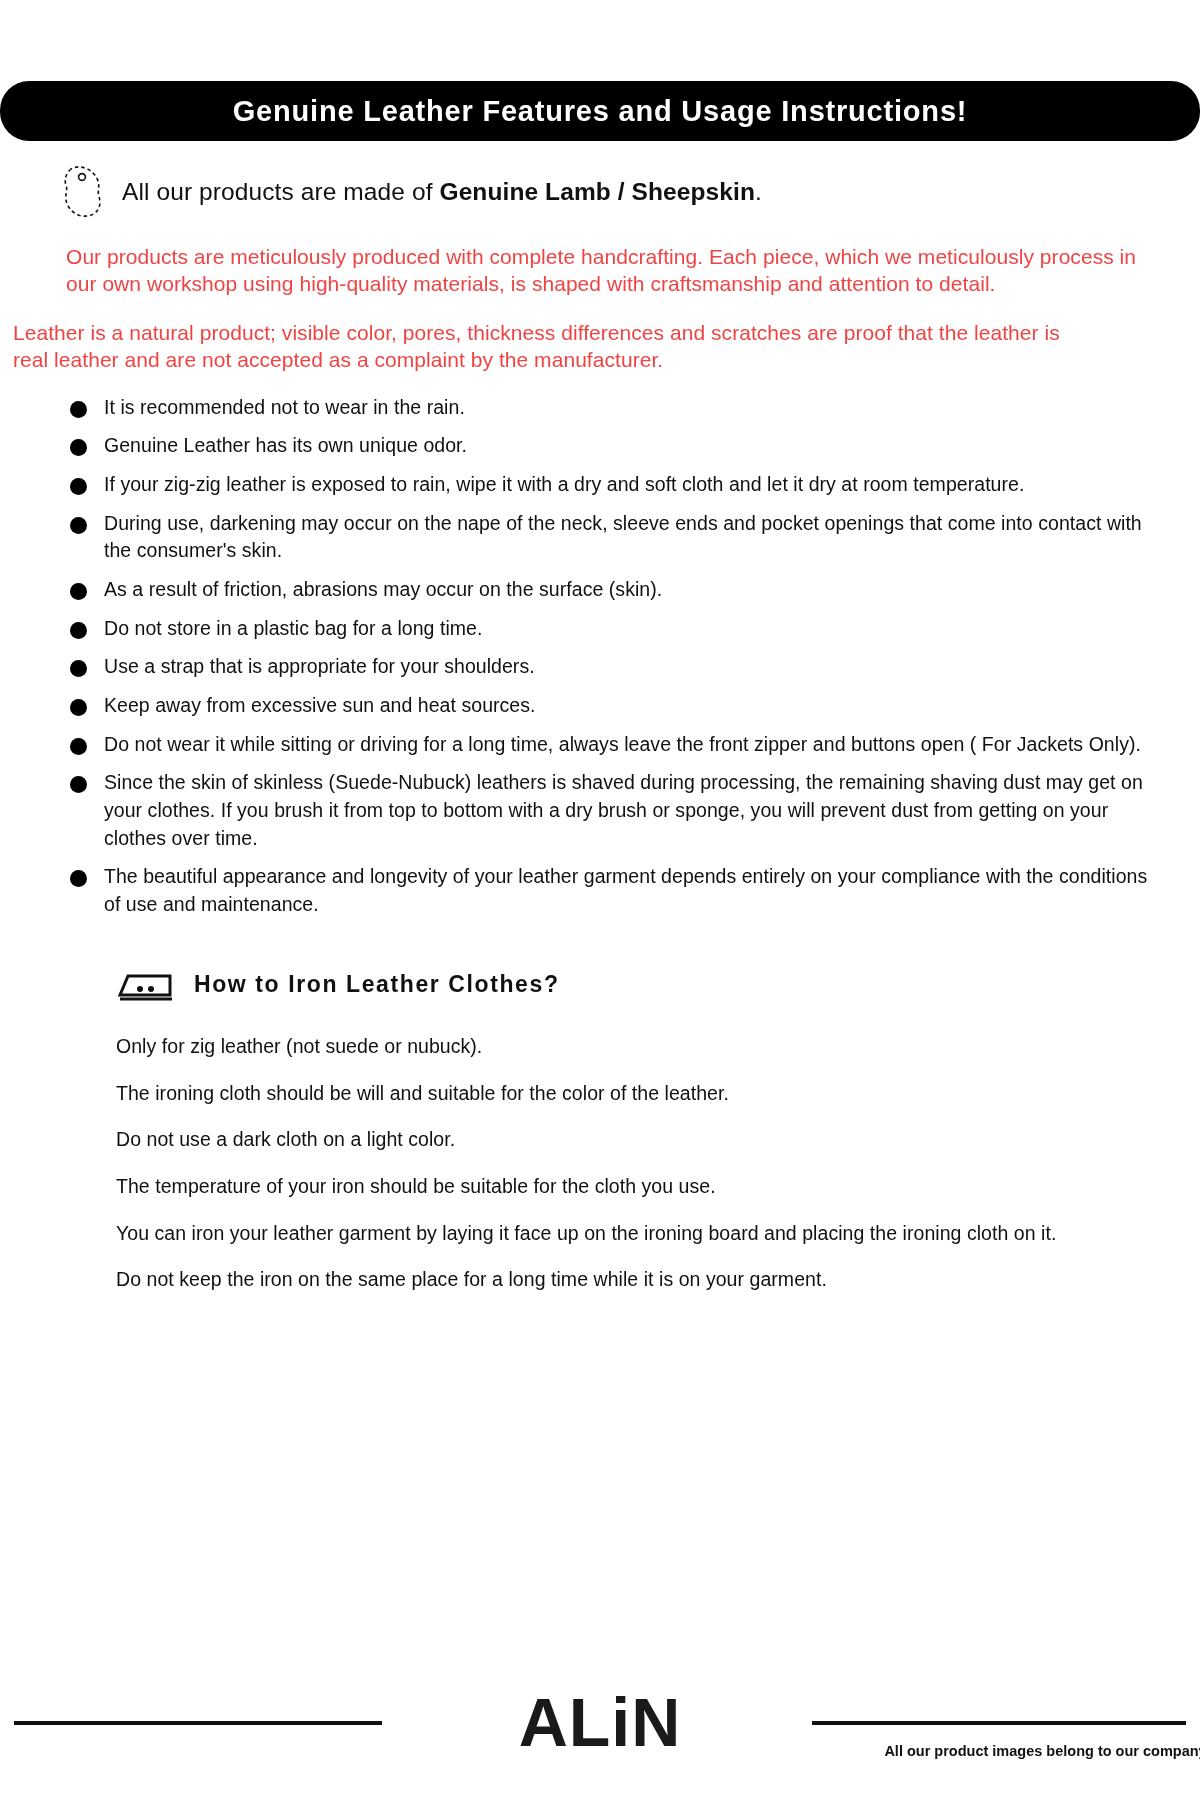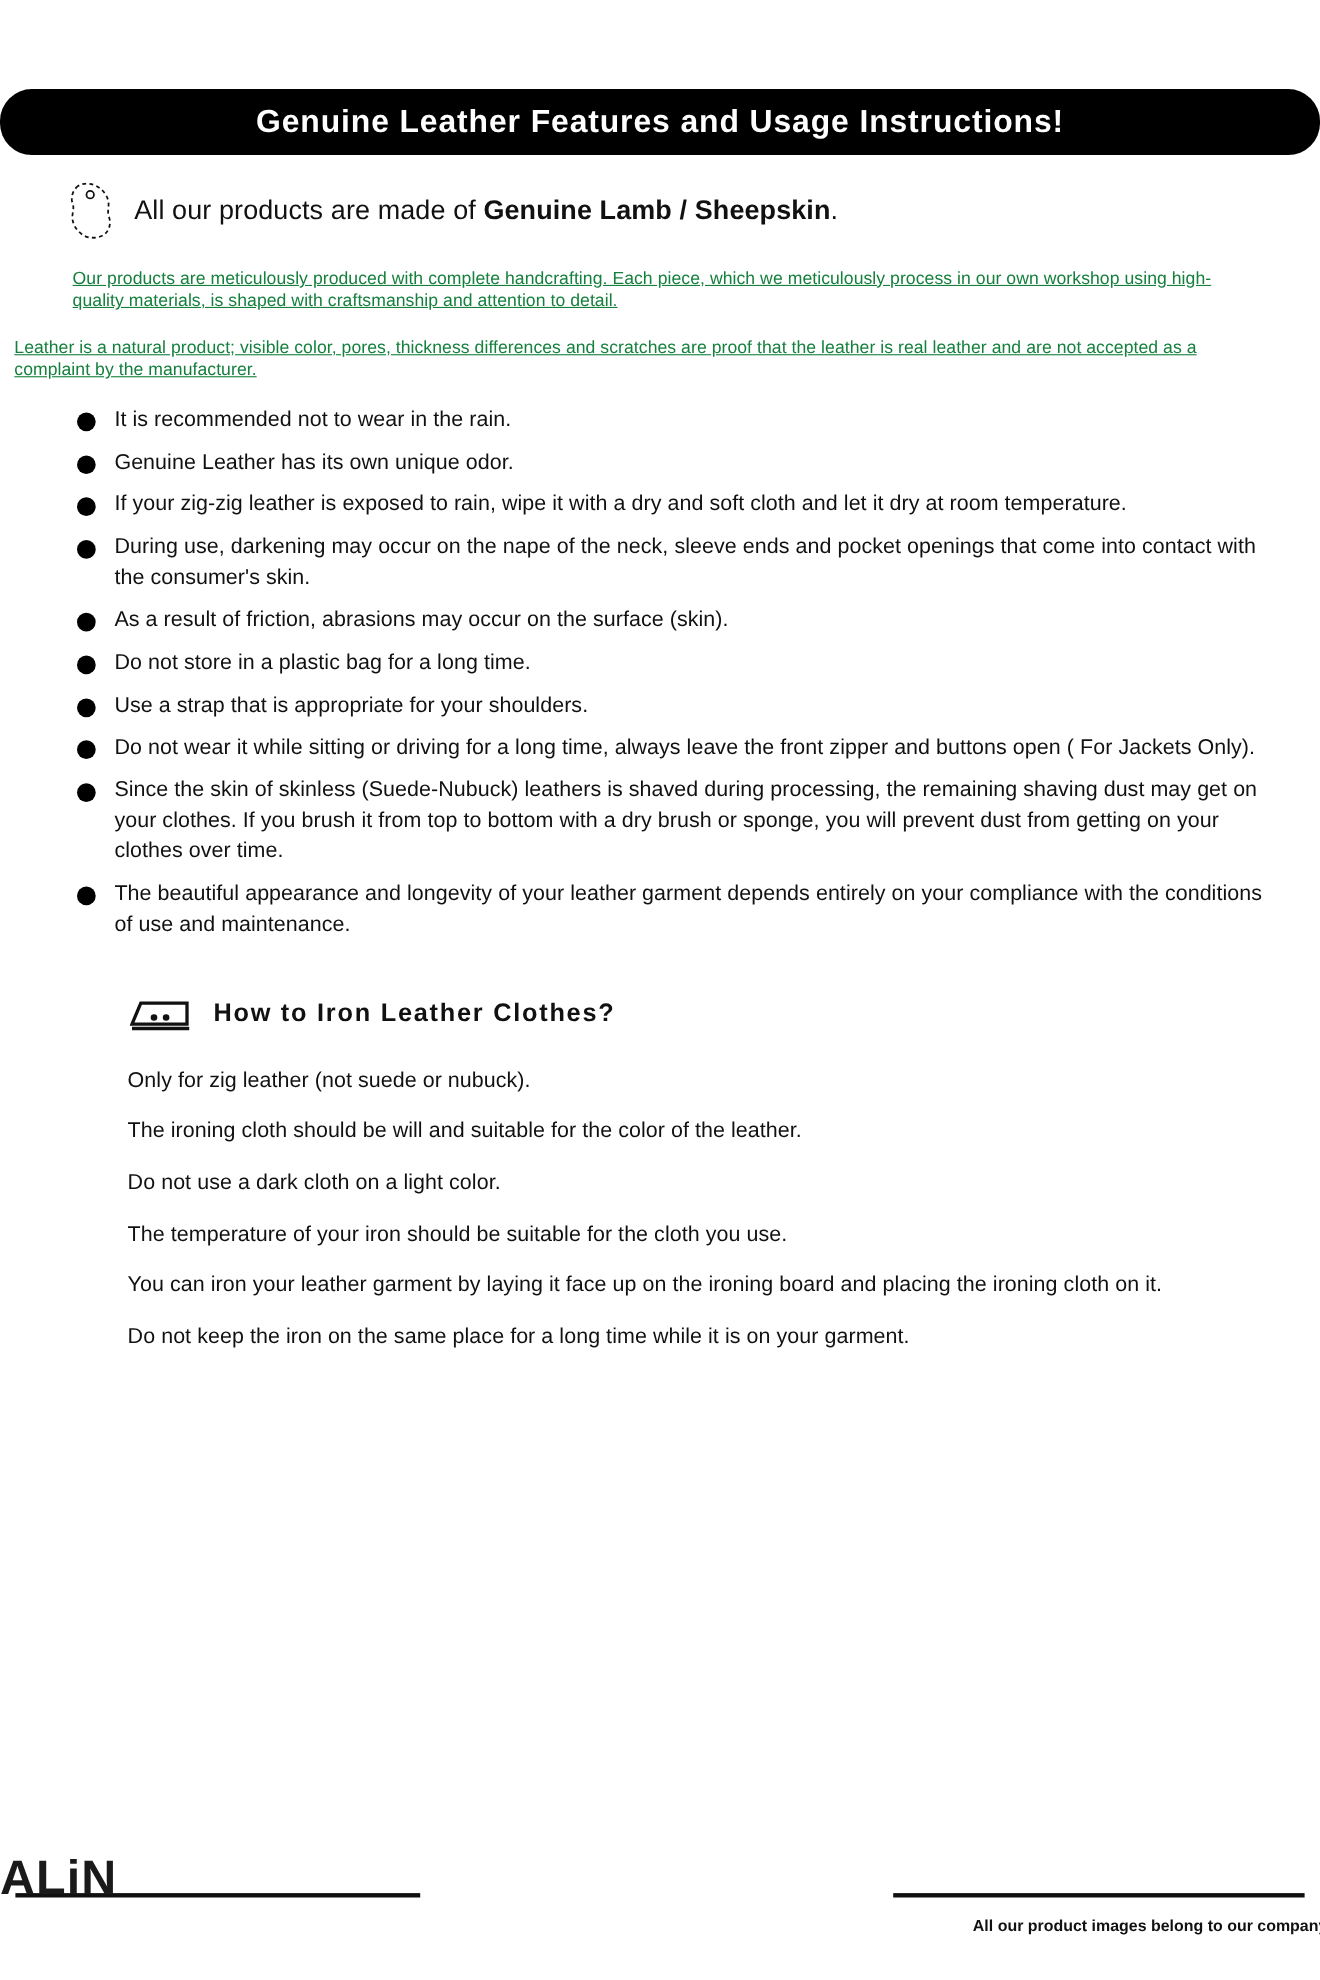--- a/index.html
+++ b/index.html
@@ -69,25 +69,24 @@
     font-size: 24.5px;
     color: #111;
     letter-spacing: 0.1px;
   }
   .intro-text b { font-weight: bold; }
 
   
   .para {
     margin: 26px 0 0 66px;
     width: 1075px;
-    font-size: 16px;
+    font-size: 21px;
     line-height: 1.28;
-    color: #15803d;
+    color: #ef4444;
     letter-spacing: 0.05px;
-    text-decoration: underline;
   }
   .para.second { margin-top: 22px; margin-left: 13px; }
 
   
   .unwash-row {
     display: flex;
     align-items: center;
     margin: 48px 0 0 62px;
   }
   .wash-icon {
@@ -172,21 +171,22 @@
     background: #111;
     top: 56px;
   }
   .footer-rule.left { left: 14px; width: 368px; }
   .footer-rule.right { left: 812px; width: 374px; }
   .brand {
     position: absolute;
     left: 0;
     top: 18px;
     width: 1200px;
-    font-size: 44px;
+    text-align: center;
+    font-size: 68px;
     font-weight: bold;
     letter-spacing: 1px;
     color: #1a1a1a;
     font-family: "Liberation Sans", sans-serif;
   }
   .footer-note {
     position: absolute;
     left: 860px;
     top: 78px;
     width: 374px;
@@ -244,20 +244,24 @@
         <span class="dot"></span>
         <span class="bullet-text">As a result of friction, abrasions may occur on the surface (skin).</span>
       </div>
       <div class="bullet">
         <span class="dot"></span>
         <span class="bullet-text">Do not store in a plastic bag for a long time.</span>
       </div>
       <div class="bullet">
         <span class="dot"></span>
         <span class="bullet-text">Use a strap that is appropriate for your shoulders.</span>
+      </div>
+      <div class="bullet">
+        <span class="dot"></span>
+        <span class="bullet-text">Keep away from excessive sun and heat sources.</span>
       </div>
       <div class="bullet">
         <span class="dot"></span>
         <span class="bullet-text">Do not wear it while sitting or driving for a long time, always leave the front zipper and buttons open ( For Jackets Only).</span>
       </div>
       <div class="bullet">
         <span class="dot"></span>
         <span class="bullet-text">Since the skin of skinless (Suede-Nubuck) leathers is shaved during processing, the remaining shaving dust may get on your clothes. If you brush it from top to bottom with a dry brush or sponge, you will prevent dust from getting on your clothes over time.</span>
       </div>
       <div class="bullet">

